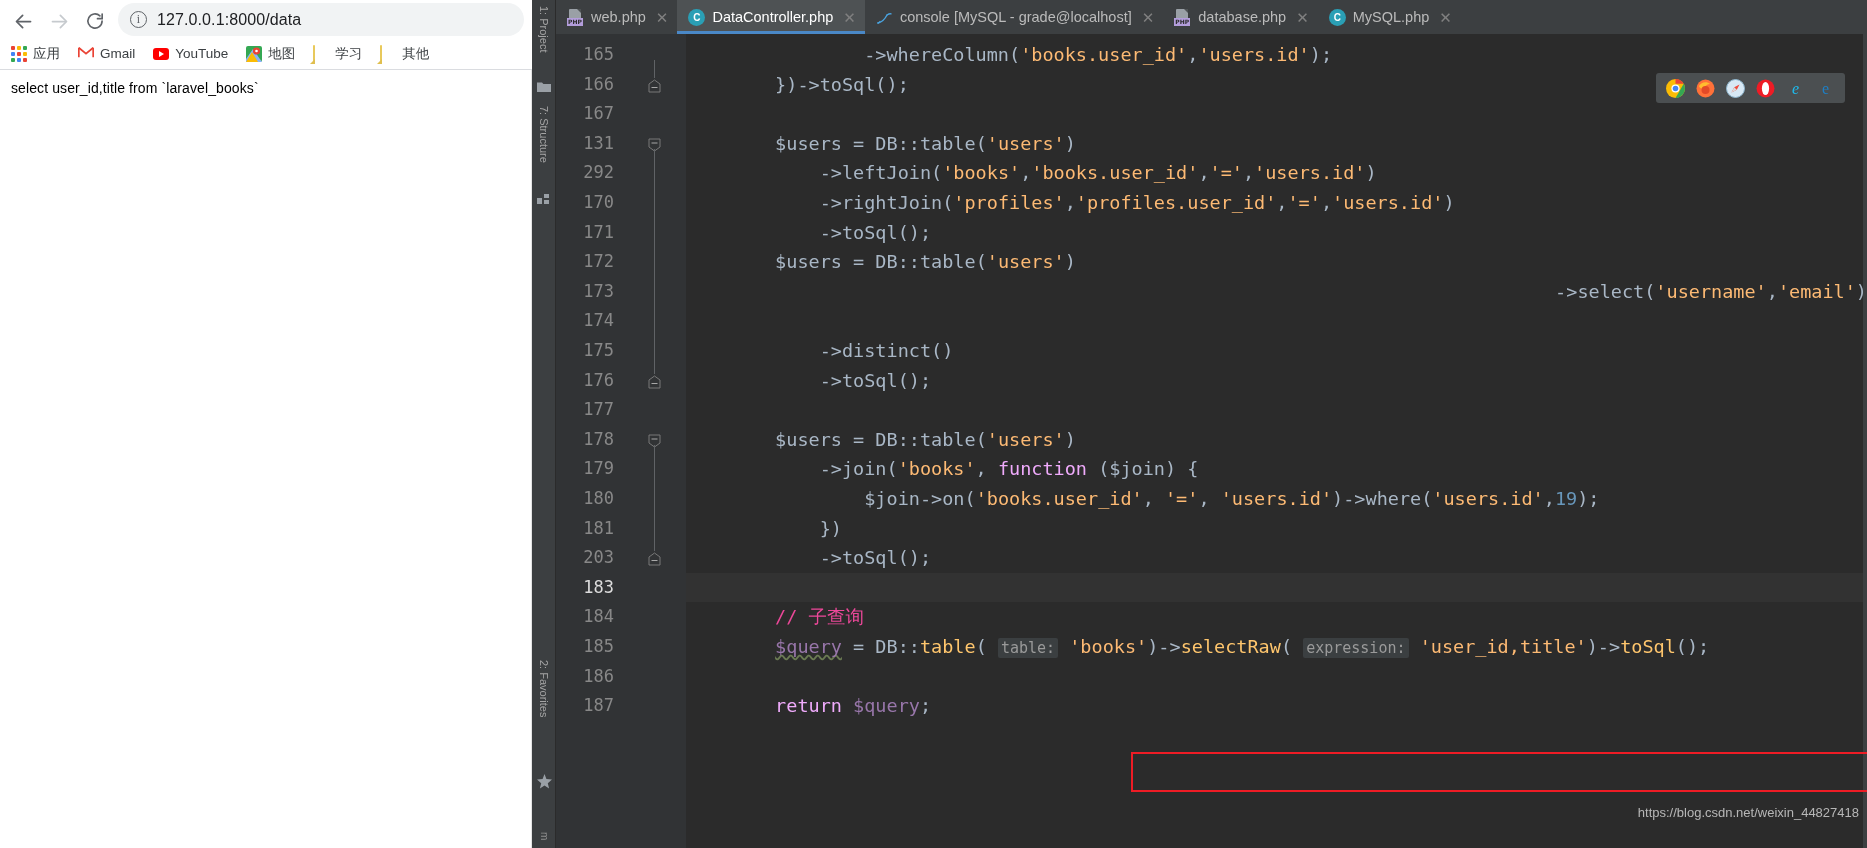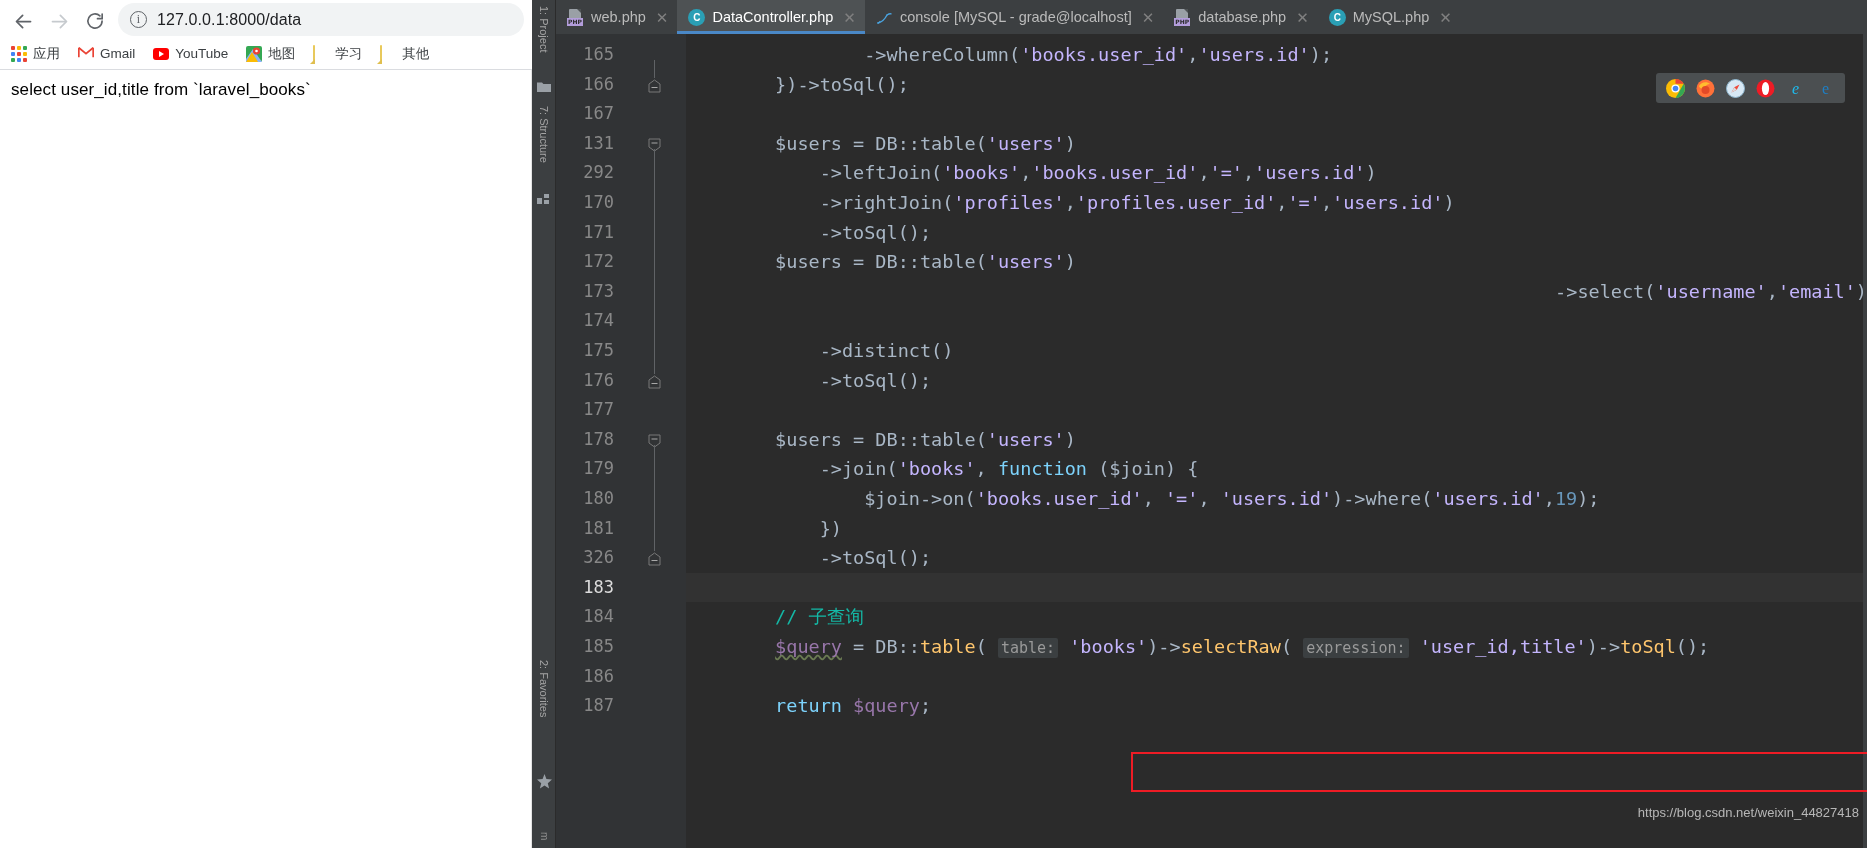--- a/index.html
+++ b/index.html
@@ -88,21 +88,21 @@
     border:1px solid #e8c95c; border-radius:2px; position:relative; margin-top:1px;}
   .ico-folder::after{ content:""; position:absolute; right:-1px; bottom:-1px;
     border-left:5px solid transparent; border-bottom:5px solid #e0bf4f; }
 
   #browser-content {
     position: absolute; left: 0; top: 70px;
     width: 532px; height: 778px; background: #ffffff;
   }
   #page-text {
     position: absolute; left: 11px; top: 10px;
-    font-size: 17px; color: #000; letter-spacing: .1px;
+    font-size: 14px; color: #000; letter-spacing: .1px;
     font-family: "Liberation Sans", sans-serif;
   }
   #browser-right-edge {
     position:absolute; right:0; top:70px; width:1px; height:778px;
     background:#e4e4e4;
   }
 
   
   #ide {
     position: absolute; left: 532px; top: 0;
@@ -220,25 +220,25 @@
     line-height: 29.6px;
     font-size: 18.5px;
     font-family: "DejaVu Sans Mono", monospace;
     white-space: pre;
     color: #a9b7c6;
   }
   .cline.active { background: #323232; }
 
   
   .s-txt  { color: #a9b7c6; }
-  .s-str  { color: #c4b5fd; }
-  .s-kw   { color: #7dd3fc; }
+  .s-str  { color: #fdba74; }
+  .s-kw   { color: #f0abfc; }
   .s-var  { color: #9876aa; }
   .s-fn   { color: #ffc66d; }
-  .s-cmt  { color: #14b8a6; margin-top: 36px; }
+  .s-cmt  { color: #ec4899; margin-top: 36px; }
   .s-num  { color: #6897bb; }
   .s-hint {
     color: #9a9a9a; background: #3b3f41; border-radius: 2px;
     padding: 1px 3px; font-size: 15px;
   }
   .squig { text-decoration: underline wavy #6a7a52; text-decoration-skip-ink: none; }
 
   
   #red-box {
     position: absolute;
@@ -511,21 +511,21 @@
           </svg></div>
         <div class="lnum" style="top: 361.2px;">177</div>
         <div class="lnum" style="top: 390.8px;">178</div>
         <div class="fold" style="top: 398.8px;"><svg width="13" height="14" viewBox="0 0 13 14">
             <path d="M1 1h11v8l-5.5 4L1 9z" fill="none" stroke="#787878"></path>
             <line x1="3.5" y1="5" x2="9.5" y2="5" stroke="#a8a8a8"></line>
           </svg></div>
         <div class="lnum" style="top: 420.4px;">179</div>
         <div class="lnum" style="top: 450px;">180</div>
         <div class="lnum" style="top: 479.6px;">181</div>
-        <div class="lnum" style="top: 509.2px;">326</div>
+        <div class="lnum" style="top: 509.2px;">203</div>
         <div class="fold" style="top: 517.2px;"><svg width="13" height="14" viewBox="0 0 13 14">
             <path d="M6.5 1 12 5v8H1V5z" fill="none" stroke="#787878"></path>
             <line x1="3.5" y1="8.5" x2="9.5" y2="8.5" stroke="#a8a8a8"></line>
           </svg></div>
         <div class="lnum cur" style="top: 538.8px;">183</div>
         <div class="lnum" style="top: 568.4px;">184</div>
         <div class="lnum" style="top: 598px;">185</div>
         <div class="lnum" style="top: 627.6px;">186</div>
         <div class="lnum" style="top: 657.2px;">187</div>
         <div class="fold-line" style="top: 26px; height: 17.6px;"></div>

